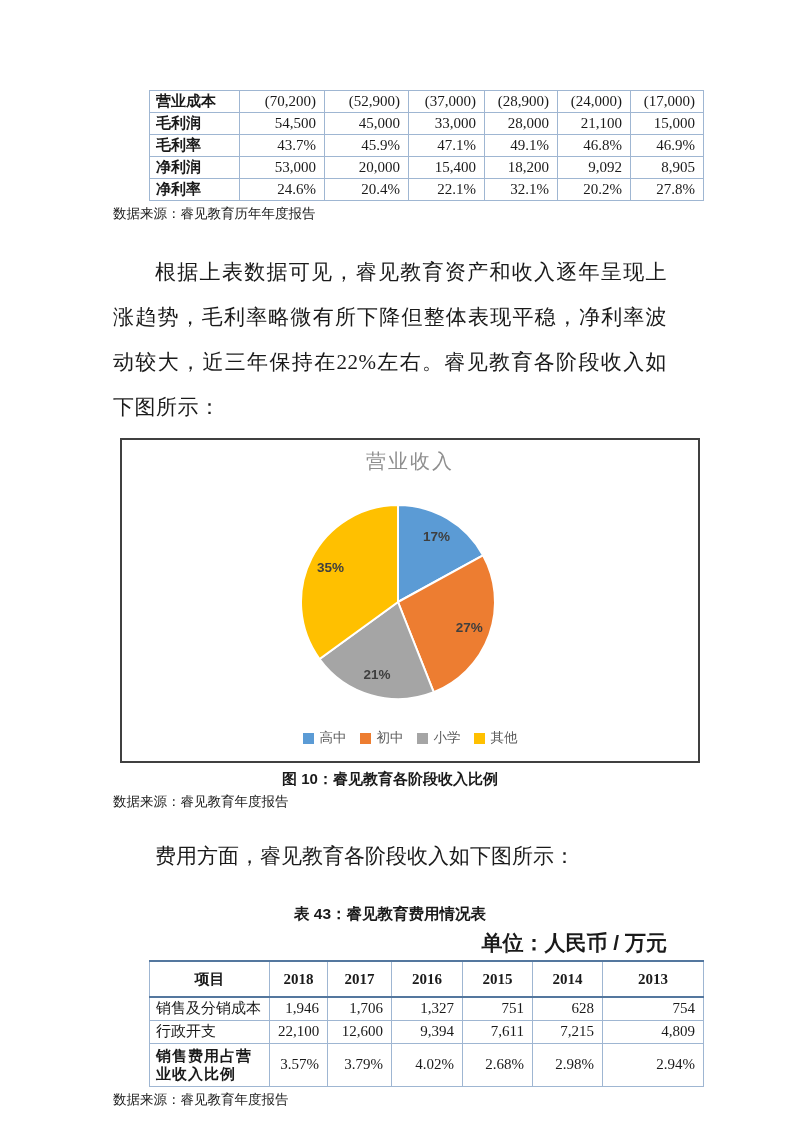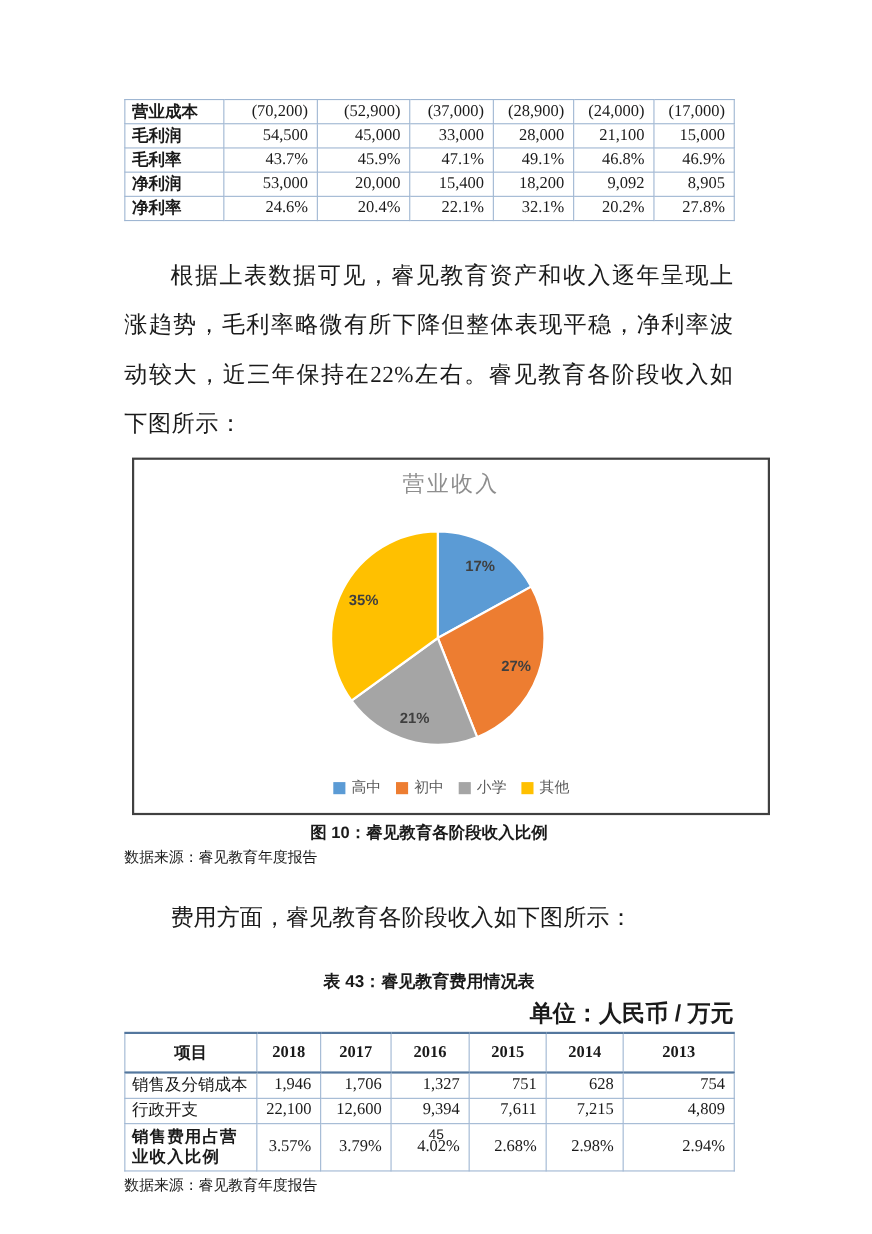--- a/index.html
+++ b/index.html
@@ -6,21 +6,21 @@
   html,body { background:#ffffff; }
   .page {
     position:relative; width:793px; height:1122px; margin:0 auto;
     background:#ffffff; overflow:hidden;
     font-family:"Liberation Serif","DejaVu Serif",serif;
     color:#1a1a1a;
   }
   .content { position:absolute; left:113px; top:0; width:554px; }
 
   
-  table { border-collapse:collapse; width:554px; table-layout:fixed; }
+  table { border-collapse:collapse; width:554px; table-layout:fixed;margin-left:36px; }
   td, th { border:1px solid #9fb6d2; overflow:hidden; white-space:nowrap; }
   .fin-table { margin-top:90px; font-size:15px; }
   .fin-table td { height:22px; padding:0 8px; vertical-align:middle; }
   .rowlabel {
     font-family:"Liberation Sans","DejaVu Sans",sans-serif;
     font-weight:bold; text-align:left; padding-left:6px !important;
   }
   .num { text-align:right; }
 
   .source-line { font-size:13.5px; margin-top:4px; color:#1a1a1a; }
@@ -142,20 +142,21 @@
             <td class="rowlabel">净利率</td>
             <td class="num">24.6%</td>
             <td class="num">20.4%</td>
             <td class="num">22.1%</td>
             <td class="num">32.1%</td>
             <td class="num">20.2%</td>
             <td class="num">27.8%</td>
           </tr>
         </tbody>
     </table>
+    <div class="source-line">数据来源：睿见教育历年年度报告</div>
 
     <p class="para">根据上表数据可见，睿见教育资产和收入逐年呈现上涨趋势，毛利率略微有所下降但整体表现平稳，净利率波动较大，近三年保持在22%左右。睿见教育各阶段收入如下图所示：</p>
 
     <div class="chart-box">
       <div class="chart-title">营业收入</div>
       <svg class="chart-svg" width="552" height="245" viewBox="0 0 552 245">
           <path d="M 276 122 L 276.00 25.00 A 97 97 0 0 1 361.00 75.27 Z" fill="#5B9BD5" stroke="#ffffff" stroke-width="2"></path>
           <text x="314.5" y="61.4" text-anchor="middle" font-family="&quot;Liberation Sans&quot;,&quot;DejaVu Sans&quot;,sans-serif" font-size="13.5" font-weight="700" fill="#3f3f3f">17%</text>
           <path d="M 276 122 L 361.00 75.27 A 97 97 0 0 1 311.71 212.19 Z" fill="#ED7D31" stroke="#ffffff" stroke-width="2"></path>
           <text x="347.2" y="152.1" text-anchor="middle" font-family="&quot;Liberation Sans&quot;,&quot;DejaVu Sans&quot;,sans-serif" font-size="13.5" font-weight="700" fill="#3f3f3f">27%</text>
@@ -238,14 +239,13 @@
             <td class="num">4.02%</td>
             <td class="num">2.68%</td>
             <td class="num">2.98%</td>
             <td class="num">2.94%</td>
           </tr>
         </tbody>
     </table>
     <div class="source-line">数据来源：睿见教育年度报告</div>
   </div>
 
-  <div class="page-number">45</div>
 </div>
 
 </body></html>

